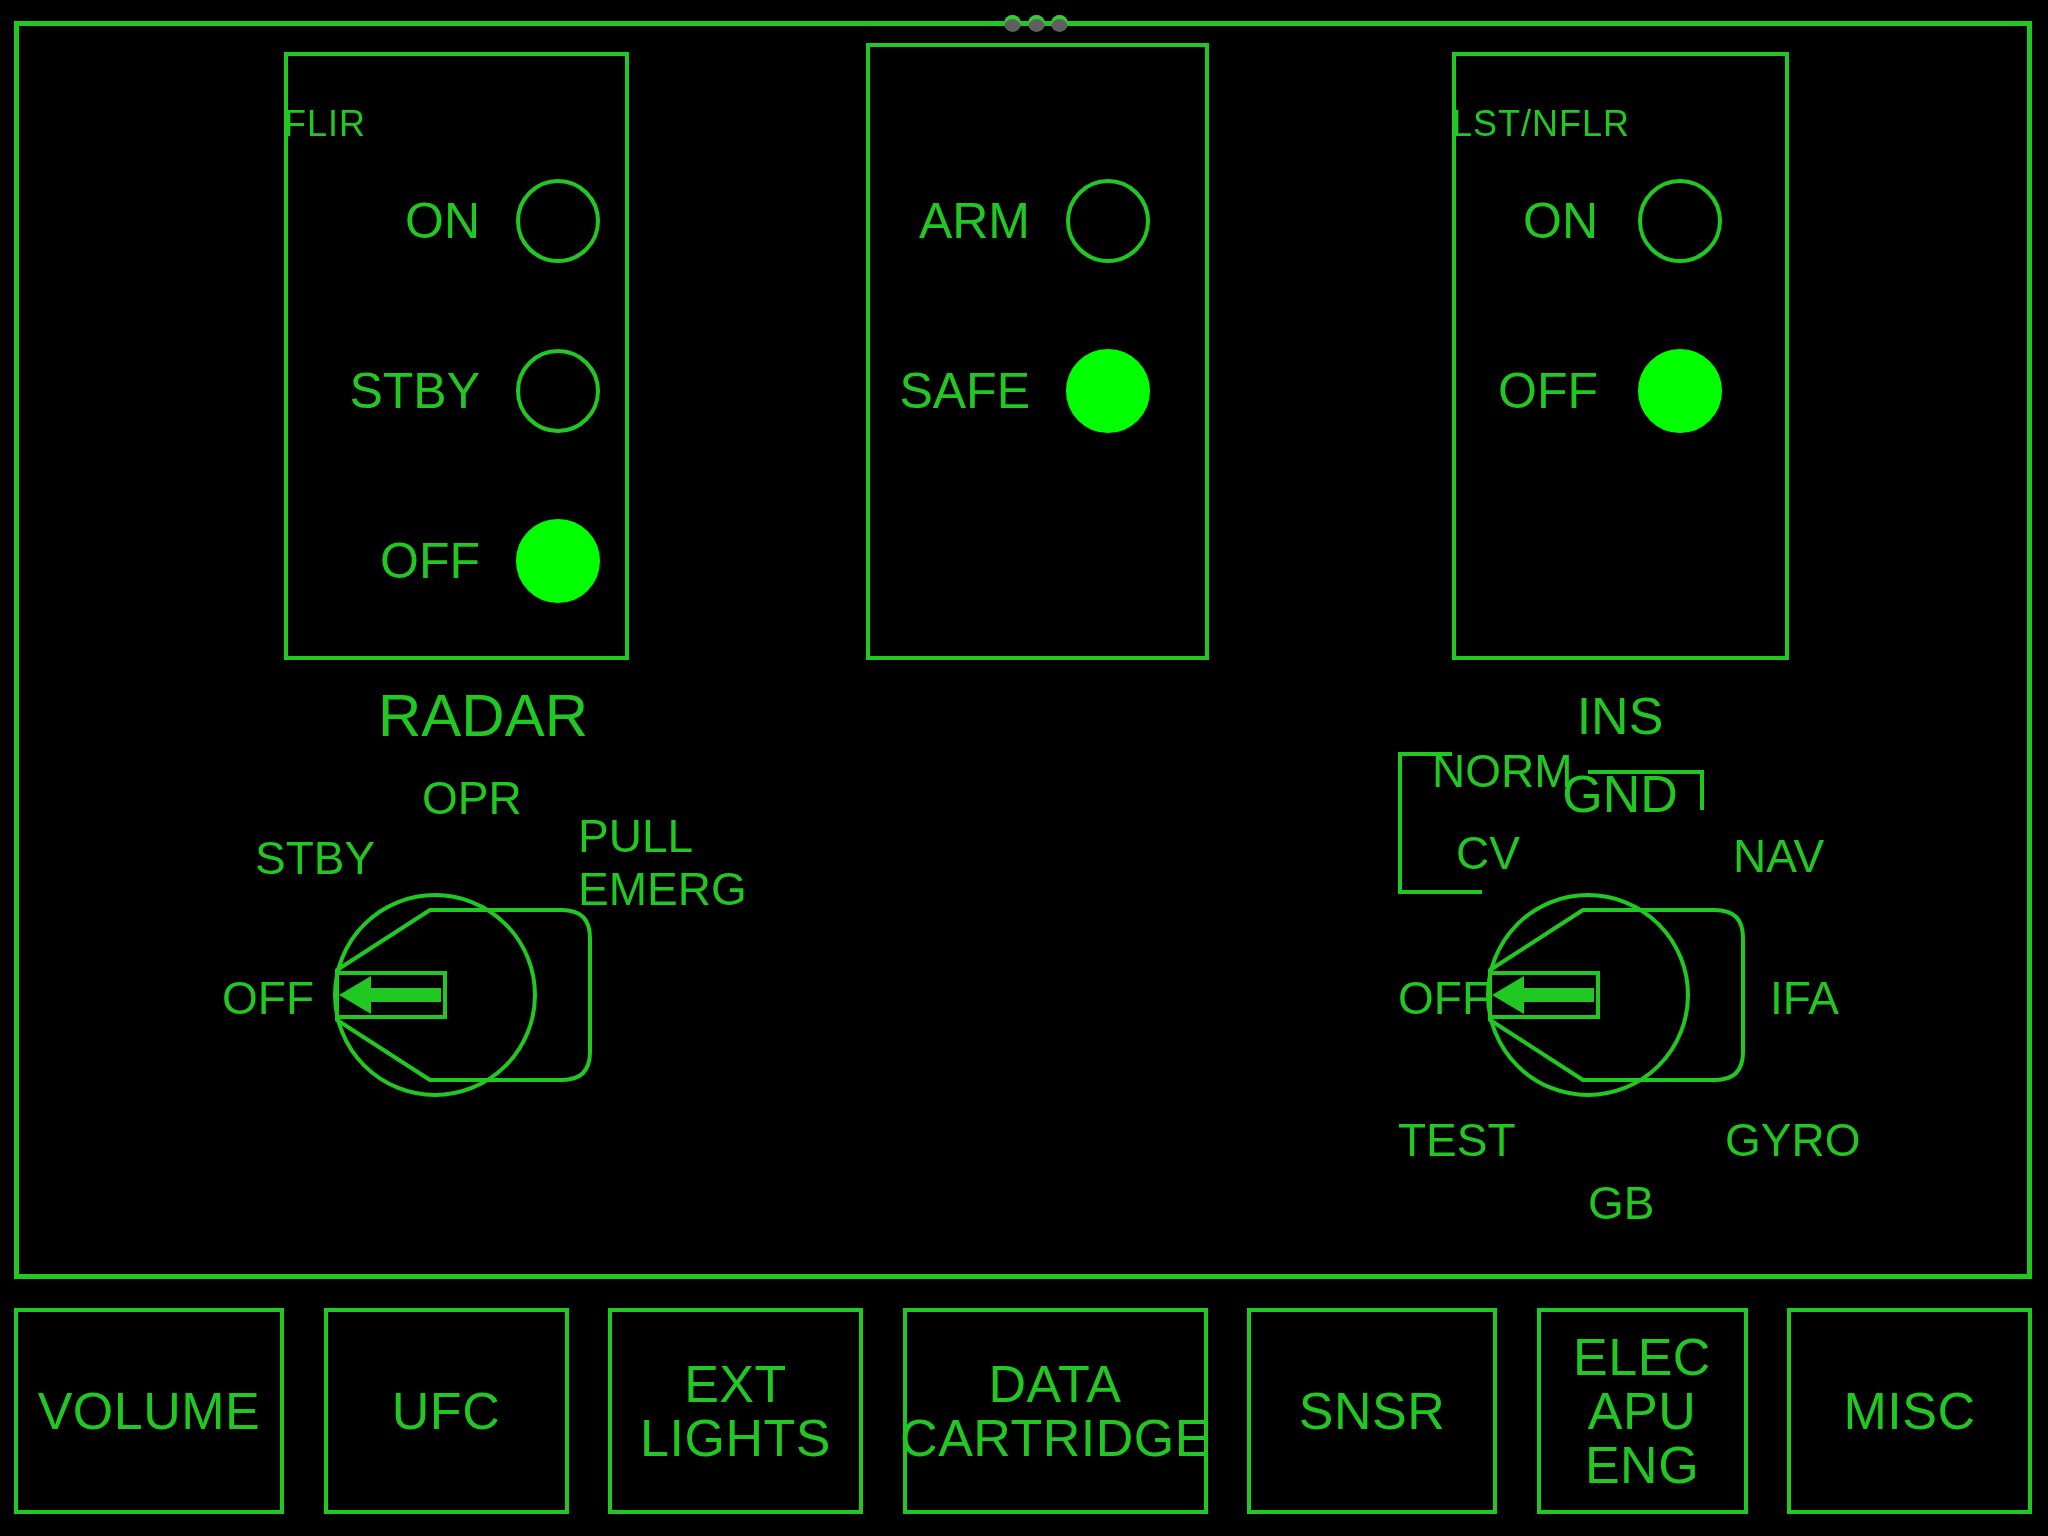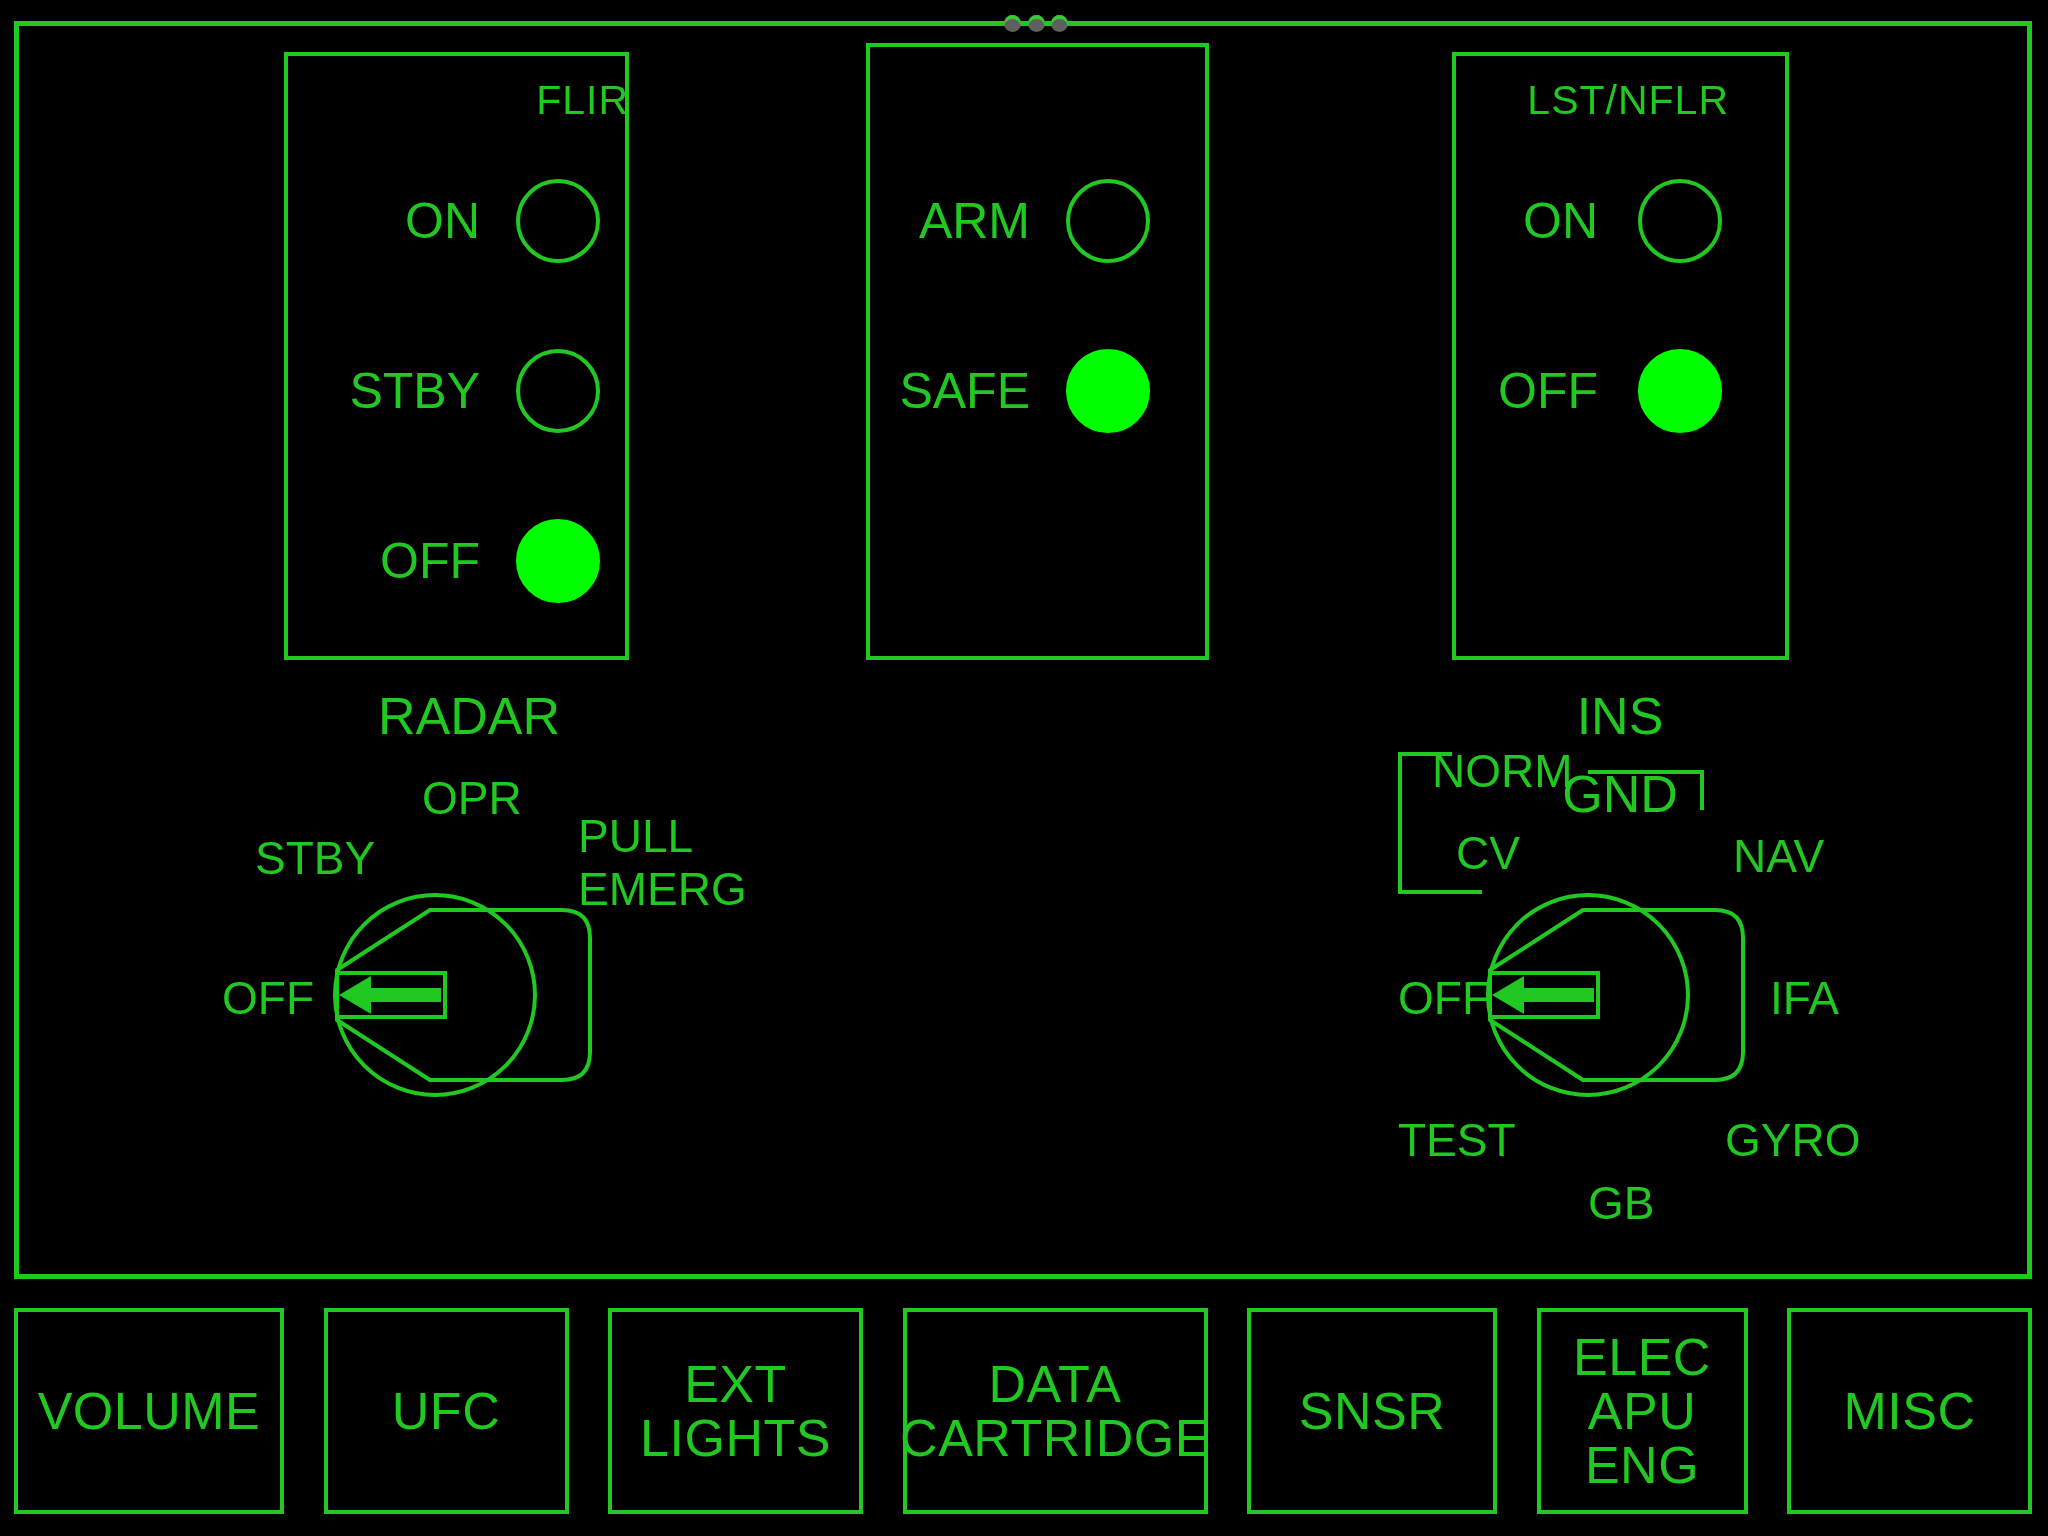--- a/index.html
+++ b/index.html
@@ -55,26 +55,27 @@
 
   
   .ind-panel {
     box-sizing: border-box;
     border: 4px solid #22c822;
   }
   .ind-title {
     position: absolute;
     left: 0;
     width: 100%;
-    text-align: right;
-    color: #22c822;
-    font-size: 41px;
+    text-align: left;
+    color: #22c822;
+    font-size: 36px;
     line-height: 56px;
     letter-spacing: 1px;
     white-space: nowrap;
+    margin-top: 24px;
   }
   .ind-row {
     position: absolute;
     display: flex;
     align-items: center;
     height: 92px;
   }
   .ind-label {
     color: #22c822;
     font-size: 50px;
@@ -91,21 +92,21 @@
     background: transparent;
     flex: 0 0 auto;
   }
   .lamp.lit {
     background: #00ff00;
     border-color: #00ff00;
   }
   .knob-title {
     position: absolute;
     color: #22c822;
-    font-size: 52px;
+    font-size: 60px;
     line-height: 52px;
     white-space: nowrap;
   }
   .knob-pos {
     position: absolute;
     color: #22c822;
     font-size: 46px;
     line-height: 46px;
     white-space: nowrap;
   }

